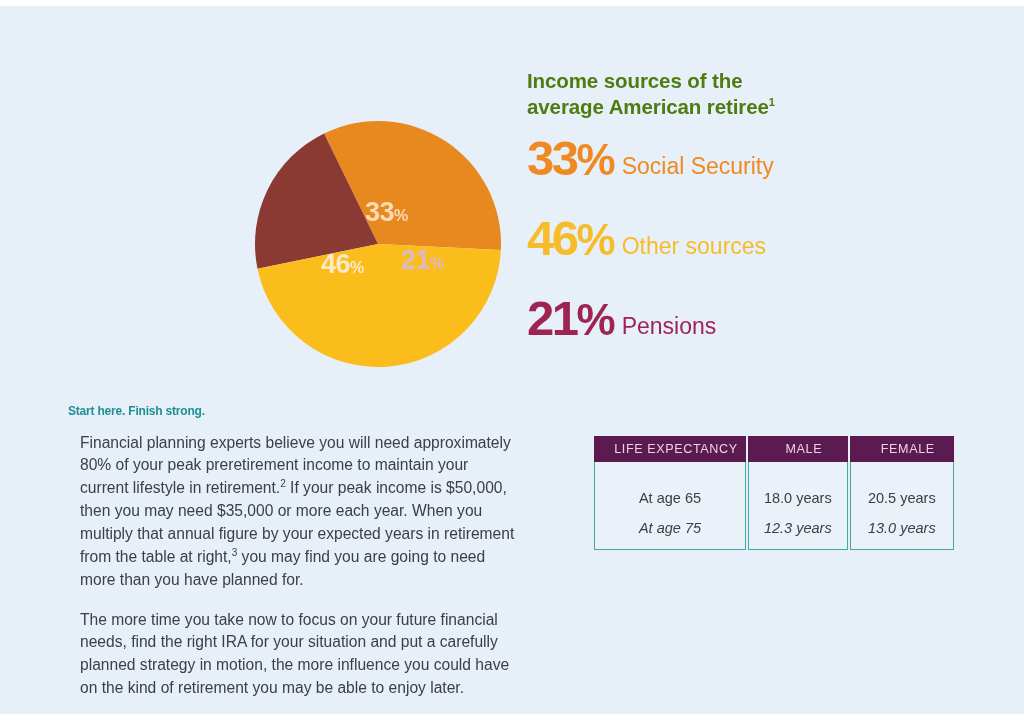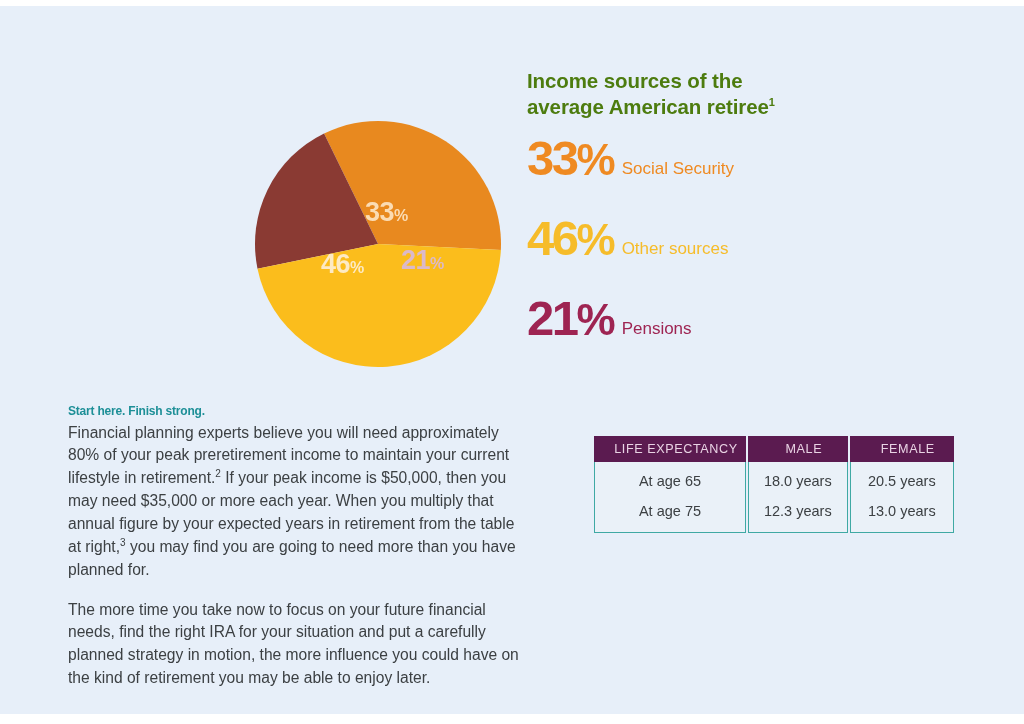--- a/index.html
+++ b/index.html
@@ -79,21 +79,21 @@
     height: 80px;
   }
   .legend-pct {
     font-size: 49px;
     font-weight: bold;
     letter-spacing: -2.5px;
     line-height: 1;
   }
   .legend-pct .sym { font-size: 44px; letter-spacing: -1px; }
   .legend-label {
-    font-size: 17px;
+    font-size: 23px;
     margin-left: 7px;
     line-height: 1;
     position: relative;
     top: -1px;
   }
   .c-orange { color: #ef8a22; }
   .c-yellow { color: #f6bc2a; }
   .c-maroon { color: #9e2452; }
 
   
@@ -108,21 +108,21 @@
     font-weight: bold;
     color: #1d8f97;
     letter-spacing: -0.2px;
     margin: 0 0 2px 0;
     line-height: 1.3;
   }
   .copy-para {
     font-size: 15.6px;
     line-height: 1.465;
     color: #3c4043;
-    margin: 0;
+    margin: 12px;
   }
   .copy-para + .copy-para { margin-top: 17px; }
   .copy-para sup {
     font-size: 10px;
     vertical-align: super;
     line-height: 0;
   }
 
   
   #life-table {
@@ -145,24 +145,25 @@
     border: none;
   }
   #life-table td {
     background: #eaf1f8;
     color: #3c4043;
     text-align: center;
     padding: 7px 0;
     border-left: 1.5px solid #3fa9a4;
     border-right: 1.5px solid #3fa9a4;
   }
-  #life-table tr.row-first td { padding-top: 11px; }
+  #life-table tr.row-first td { padding-top: 28px; }
   #life-table tr.row-last td {
     padding-bottom: 13px;
     border-bottom: 1.5px solid #3fa9a4;
+    font-style: italic;
   }
   #life-table th.col-0, #life-table td.col-0 { width: 155px; }
   #life-table th.col-1, #life-table td.col-1 { width: 103px; }
   #life-table th.col-2, #life-table td.col-2 { width: 104px; }
 </style>
 </head>
 <body>
 
 <div id="page">
 

